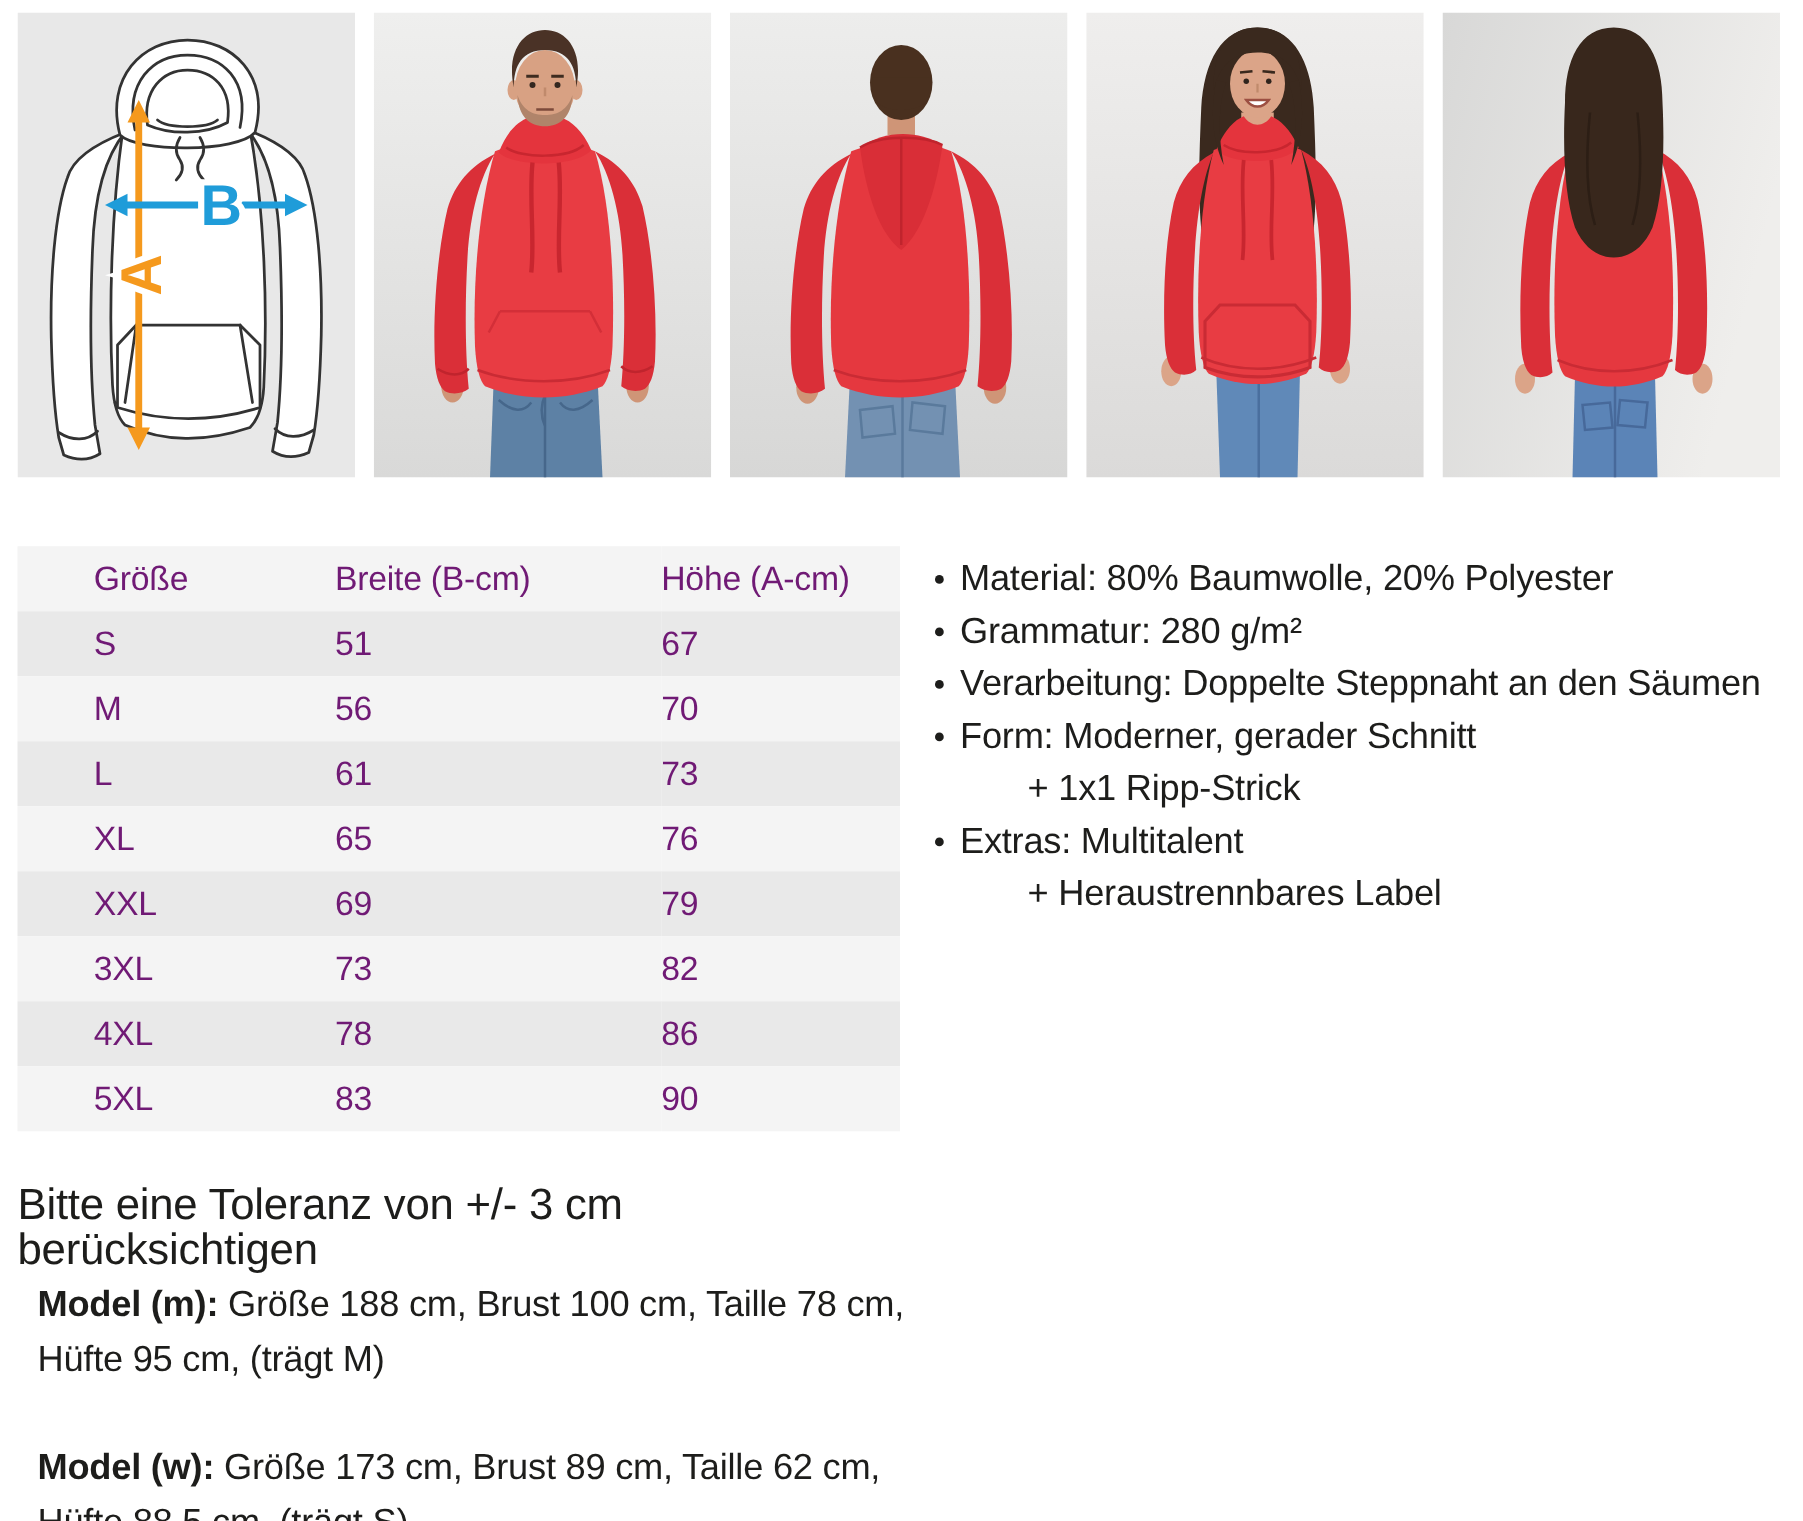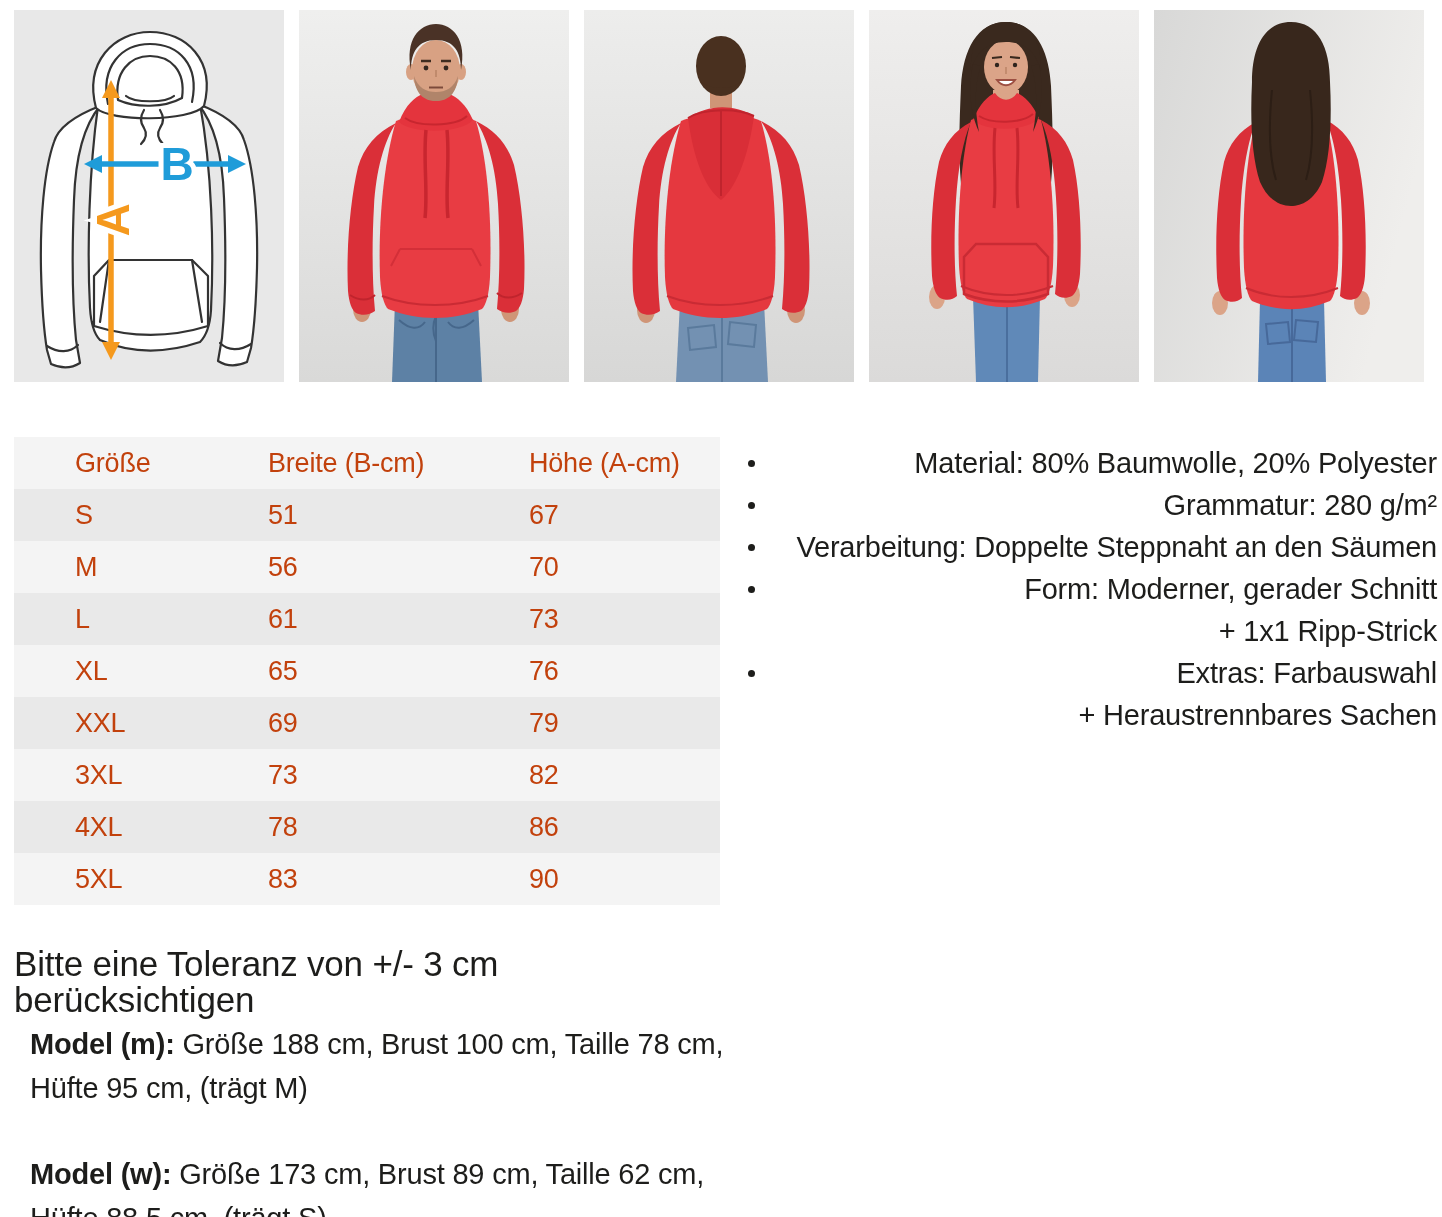--- a/index.html
+++ b/index.html
@@ -10,21 +10,21 @@
     color:#1d1d1b;
   }
   
   .gallery{position:absolute;left:14px;top:10px;width:1414px;display:flex;gap:15px;}
   .panel{width:270px;height:372px;margin:0;flex:0 0 auto;}
   .panel svg{display:block;width:270px;height:372px;}
   
   .size-table{
     position:absolute;left:14px;top:437px;width:706px;
     border-collapse:collapse;table-layout:fixed;
-    font-size:27px;color:#c2410c;letter-spacing:-0.2px;
+    font-size:27px;color:#701a75;letter-spacing:-0.2px;
   }
   .size-table th,.size-table td{
     height:52px;padding:0;font-weight:400;text-align:left;vertical-align:middle;
     box-sizing:border-box;
   }
   .size-table th:nth-child(1),.size-table td:nth-child(1){width:254px;padding-left:61px;}
   .size-table th:nth-child(2),.size-table td:nth-child(2){width:261px;}
   .size-table th:nth-child(3),.size-table td:nth-child(3){width:191px;}
   .size-table thead tr{background:#f4f4f4;}
   .size-table tbody tr:nth-child(odd){background:#e9e9e9;}
@@ -35,21 +35,21 @@
   .model-note{position:absolute;left:14px;width:712px;margin:16px;
     font-size:29px;line-height:44px;letter-spacing:-0.2px;}
   .model-note b{font-weight:700;}
   .model-m{top:1006px;}
   .model-w{top:1136px;}
   
   .description{position:absolute;left:747px;top:442px;width:690px;
     font-size:29px;letter-spacing:-0.2px;}
   .description .intro{margin:0 0 40px 0;text-align:justify;line-height:44px;}
   .feature-list{list-style:none;margin:0;padding:0;}
-  .feature-list li{position:relative;padding-left:21px;line-height:42px;text-align:right;}
+  .feature-list li{position:relative;padding-left:21px;line-height:42px;}
   .feature-list li::before{
     content:"";position:absolute;left:1px;top:18px;width:7px;height:7px;
     border-radius:50%;background:#1d1d1b;
   }
   .feature-list .cont{display:block;padding-left:54px;}
 </style>
 </head>
 <body>
 
 <div class="gallery">
@@ -313,17 +313,17 @@
     </li>
     <li>
       <span>Verarbeitung: Doppelte Steppnaht an den Säumen</span>
       <span class="cont"></span>
     </li>
     <li>
       <span>Form: Moderner, gerader Schnitt</span>
       <span class="cont">+ 1x1 Ripp-Strick</span>
     </li>
     <li>
-      <span>Extras: Farbauswahl</span>
-      <span class="cont">+ Heraustrennbares Sachen</span>
+      <span>Extras: Multitalent</span>
+      <span class="cont">+ Heraustrennbares Label</span>
     </li>
   </ul>
 </div>
 
 </body></html>

